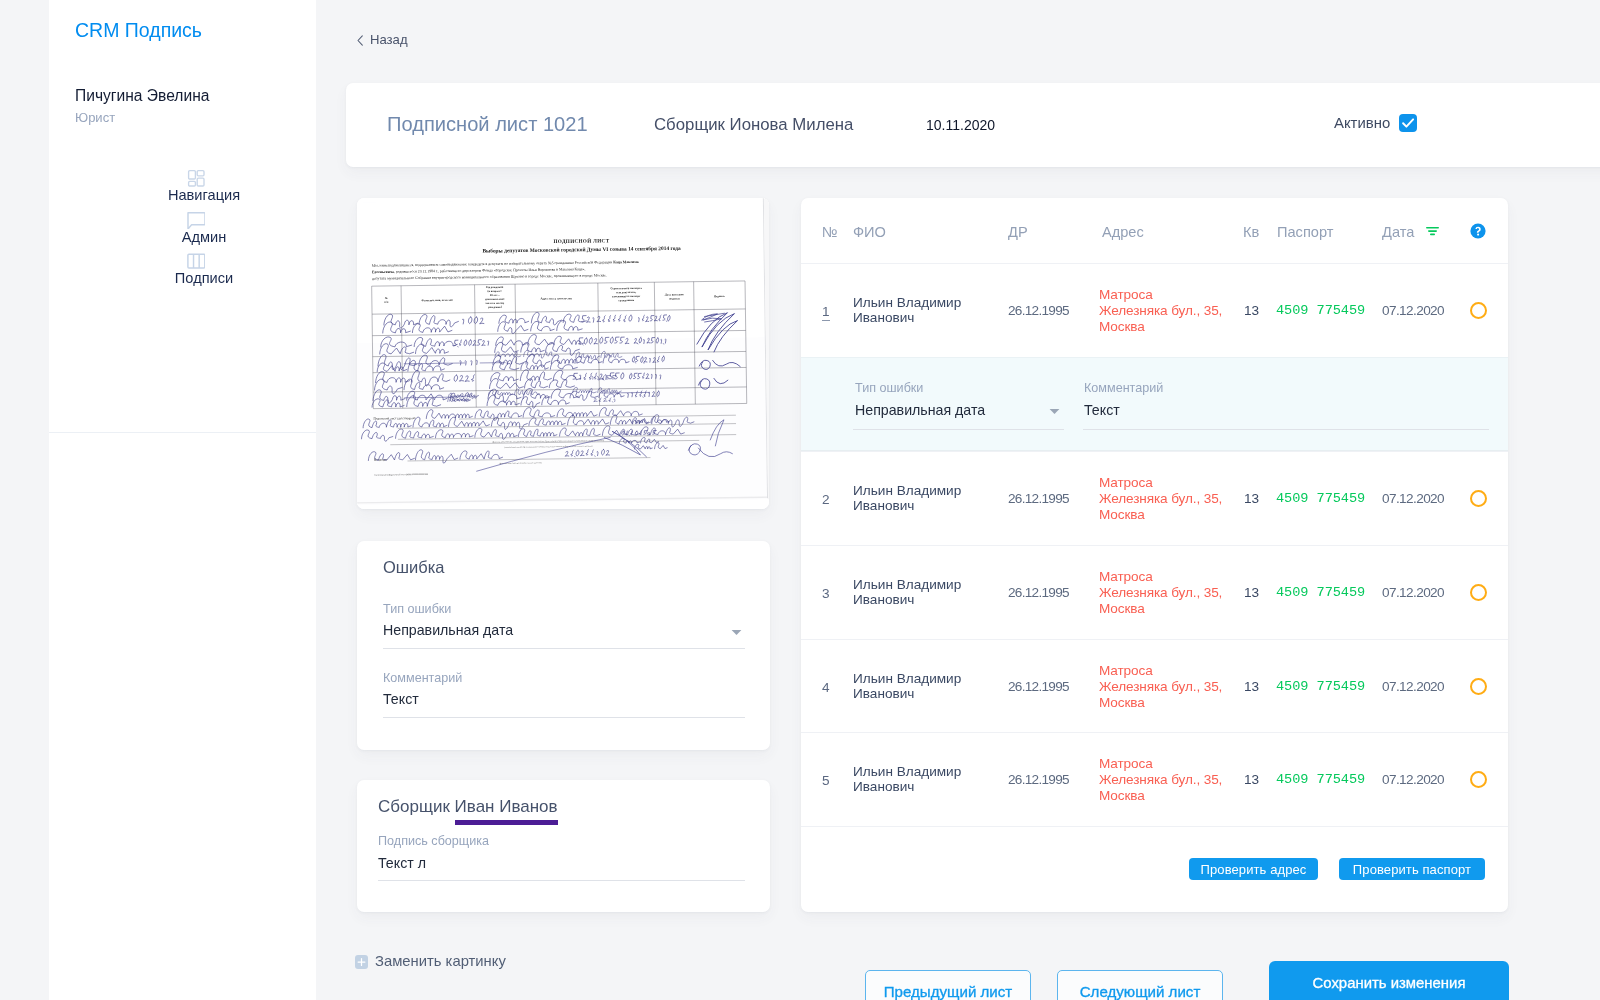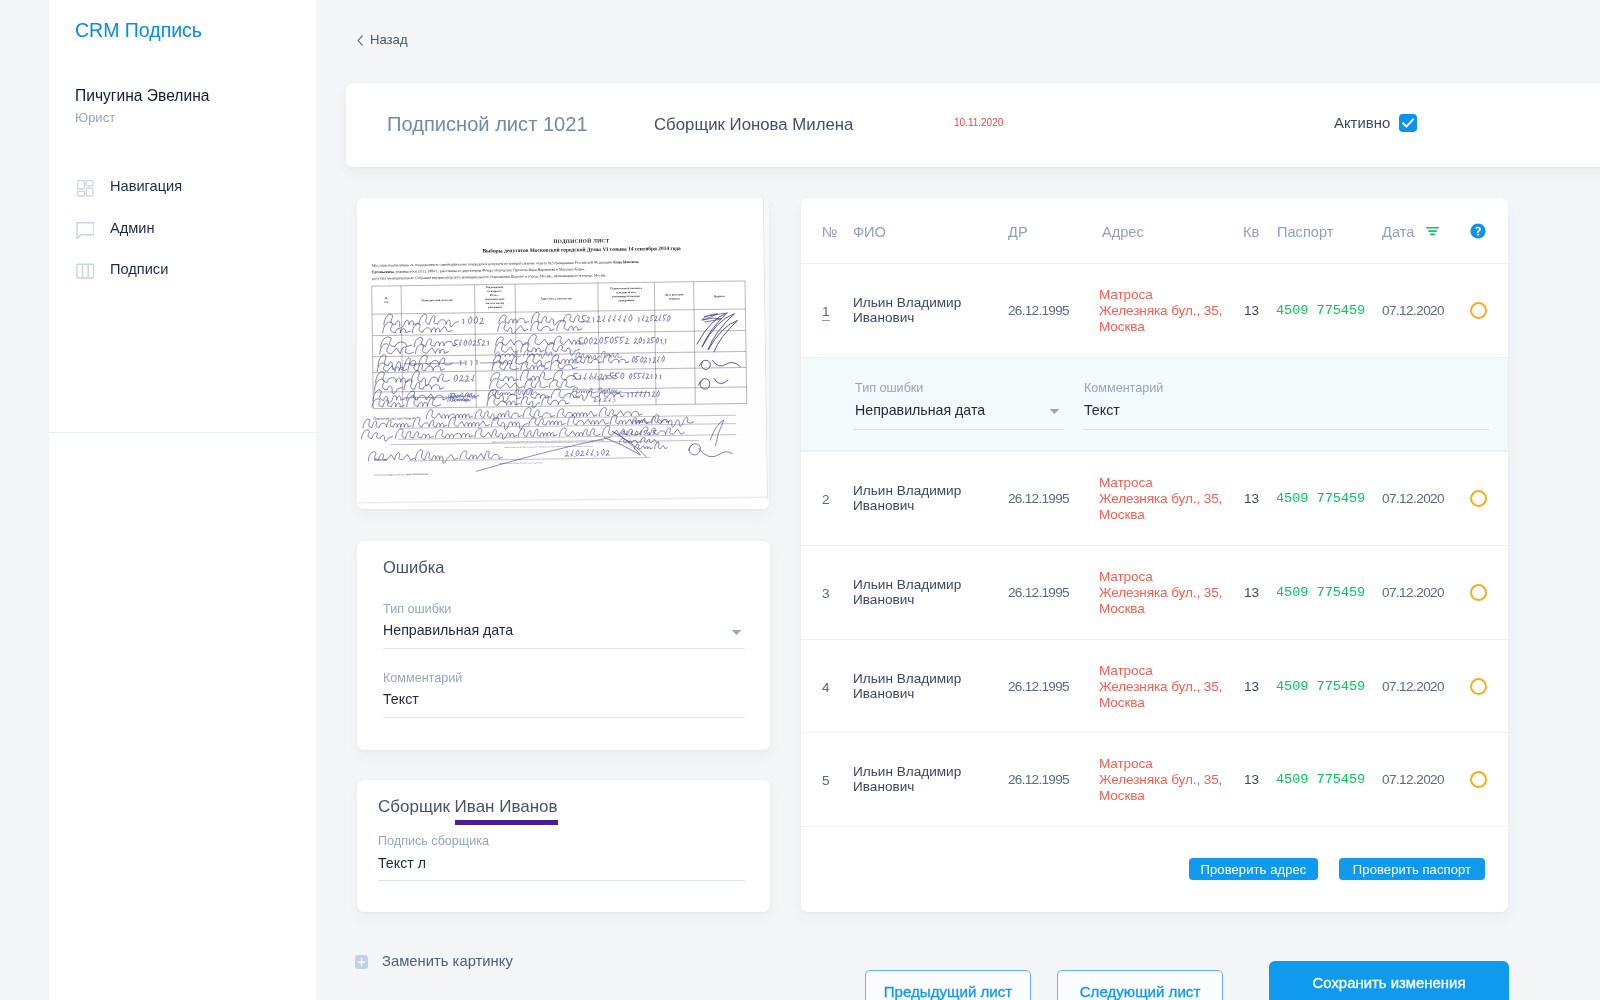--- a/index.html
+++ b/index.html
@@ -26,21 +26,21 @@
     position:absolute; left:26px; top:86.5px;
     font-size:15.6px; color:#131c33; letter-spacing:0px; white-space:nowrap;
   }
   .user-role {
     position:absolute; left:26px; top:110px;
     font-size:13px; color:#97a5bd; white-space:nowrap;
   }
   .nav { position:absolute; left:0; top:165px; width:267px; }
   .nav-item {
     position:relative; height:41.7px; display:flex; align-items:center;
-    padding-left:27px; cursor:pointer;
+    padding-left:27px; cursor:pointer;flex-direction:column;
   }
   .nav-icon { width:18px; height:18px; display:block; flex:0 0 18px; margin-top:4px; }
   .nav-label {
     margin-left:16px; font-size:14.6px; color:#1b2a4e; white-space:nowrap;
     letter-spacing:0px;
   }
   .sidebar-divider {
     position:absolute; left:0; top:432px; width:267px; height:1px;
     background:#ecf0f5;
   }
@@ -61,23 +61,22 @@
   #header-card { left:346px; top:83px; width:1364px; height:84px; }
   .hc-title {
     position:absolute; left:41px; top:30px; font-size:20.1px; color:#7189ad;
     letter-spacing:0px; white-space:nowrap;
   }
   .hc-collector {
     position:absolute; left:308px; top:31.5px; font-size:16.8px; color:#454f68;
     white-space:nowrap;
   }
   .hc-date {
-    position:absolute; left:580px; top:34px; font-size:10px; color:#ef4444;
+    position:absolute; left:580px; top:34px; font-size:14px; color:#0f172a;
     white-space:nowrap;
-    margin-left:28px;
   }
   .hc-active {
     position:absolute; left:988px; top:31.5px; font-size:14.9px; color:#3e4a62;
     white-space:nowrap;
   }
   .checkbox {
     position:absolute; left:1053px; top:31px; width:18px; height:18px;
     border-radius:4px; background:#0d93ec;
   }
   .checkbox svg { display:block; }
@@ -128,21 +127,21 @@
   
   .replace-image {
     position:absolute; left:355px; top:953px; display:flex; align-items:center;
     cursor:pointer;
   }
   .ri-box {
     margin-top:2px; width:13px; height:14px; border-radius:3px; background:#c2d2e4;
     position:relative; flex:0 0 13px;
   }
   .ri-box svg { position:absolute; left:0; top:0; }
-  .ri-label { margin-left:14px; font-size:14.8px; color:#515e75; white-space:nowrap; }
+  .ri-label { margin-left:7px; font-size:14.8px; color:#515e75; white-space:nowrap; }
   .btn-outline {
     position:absolute; height:42px; border:1px solid #5cb5ee; border-radius:5px;
     background:#fbfcfd; color:#109aee; font-size:15.1px; display:flex;
     align-items:center; justify-content:center; cursor:pointer;
     -webkit-text-stroke:0.32px #109aee;
   }
   .btn-primary {
     position:absolute; height:44px; border-radius:6px; background:#109aee;
     color:#fff; font-size:14.9px; display:flex; align-items:center;
     justify-content:center; cursor:pointer; -webkit-text-stroke:0.3px #fff;

